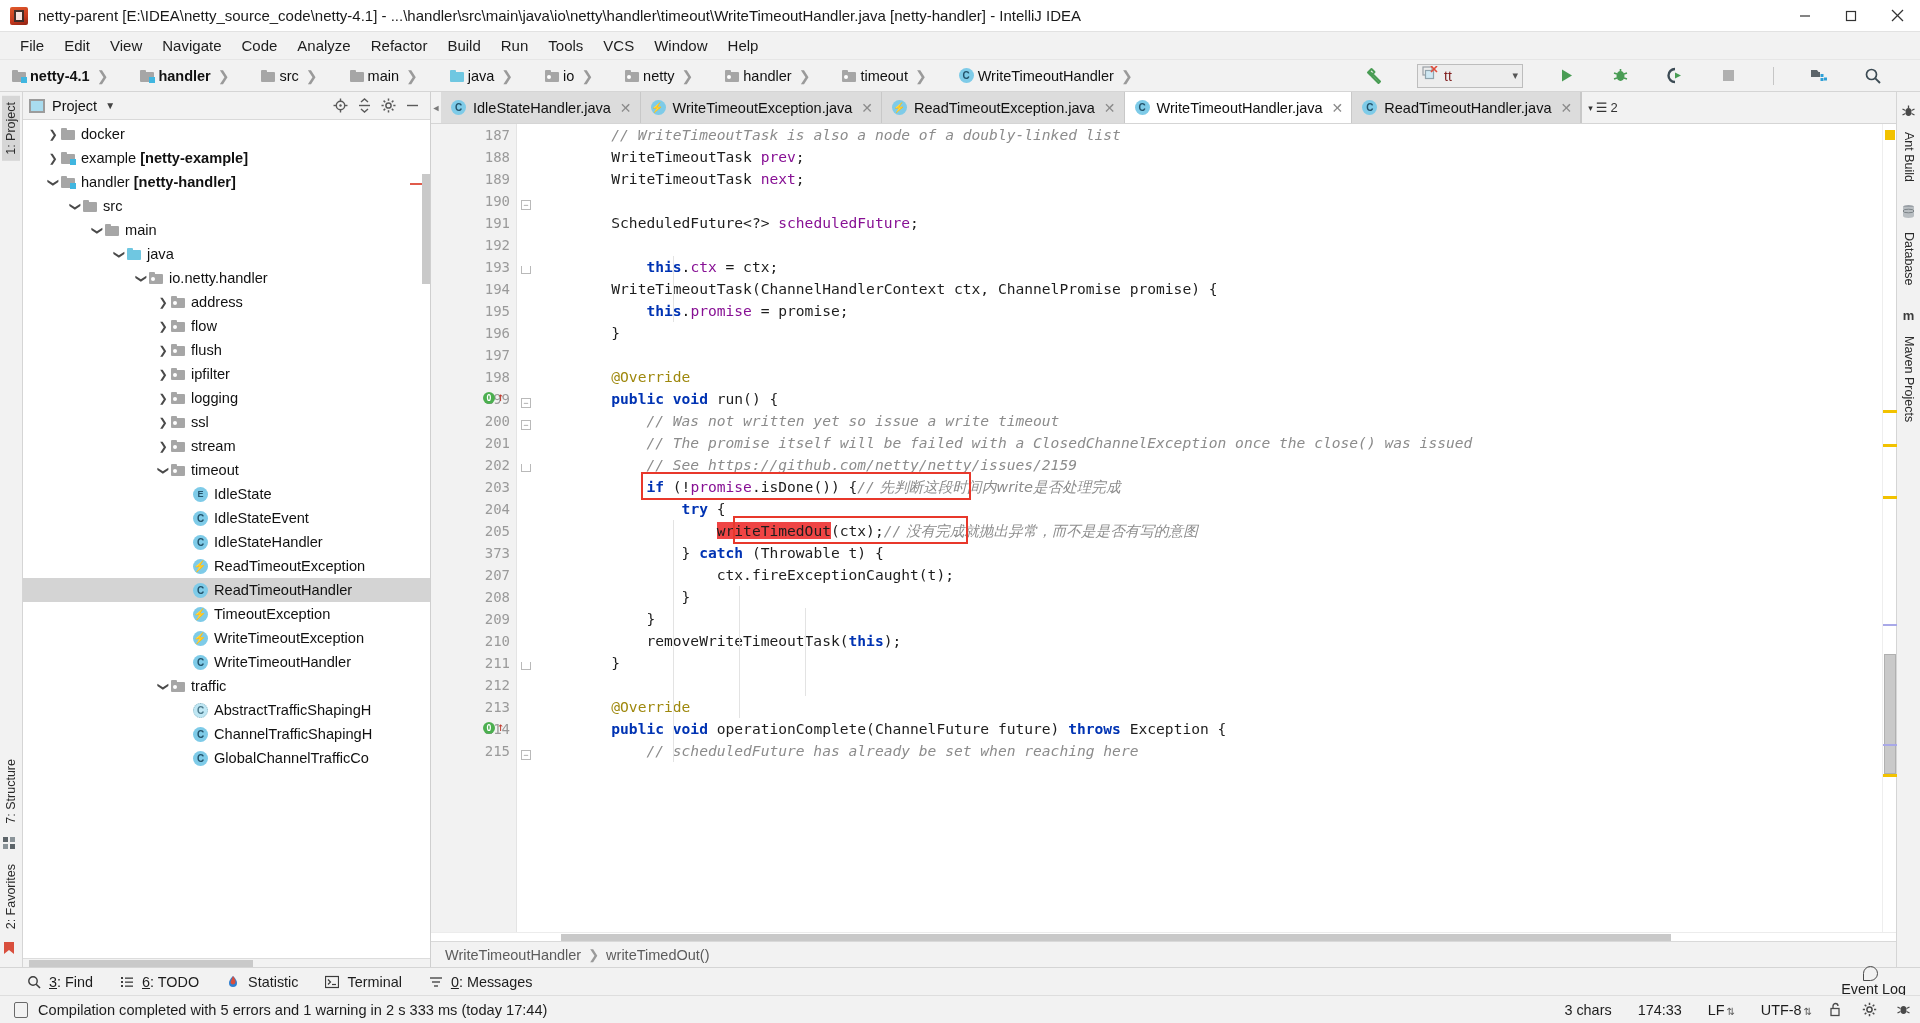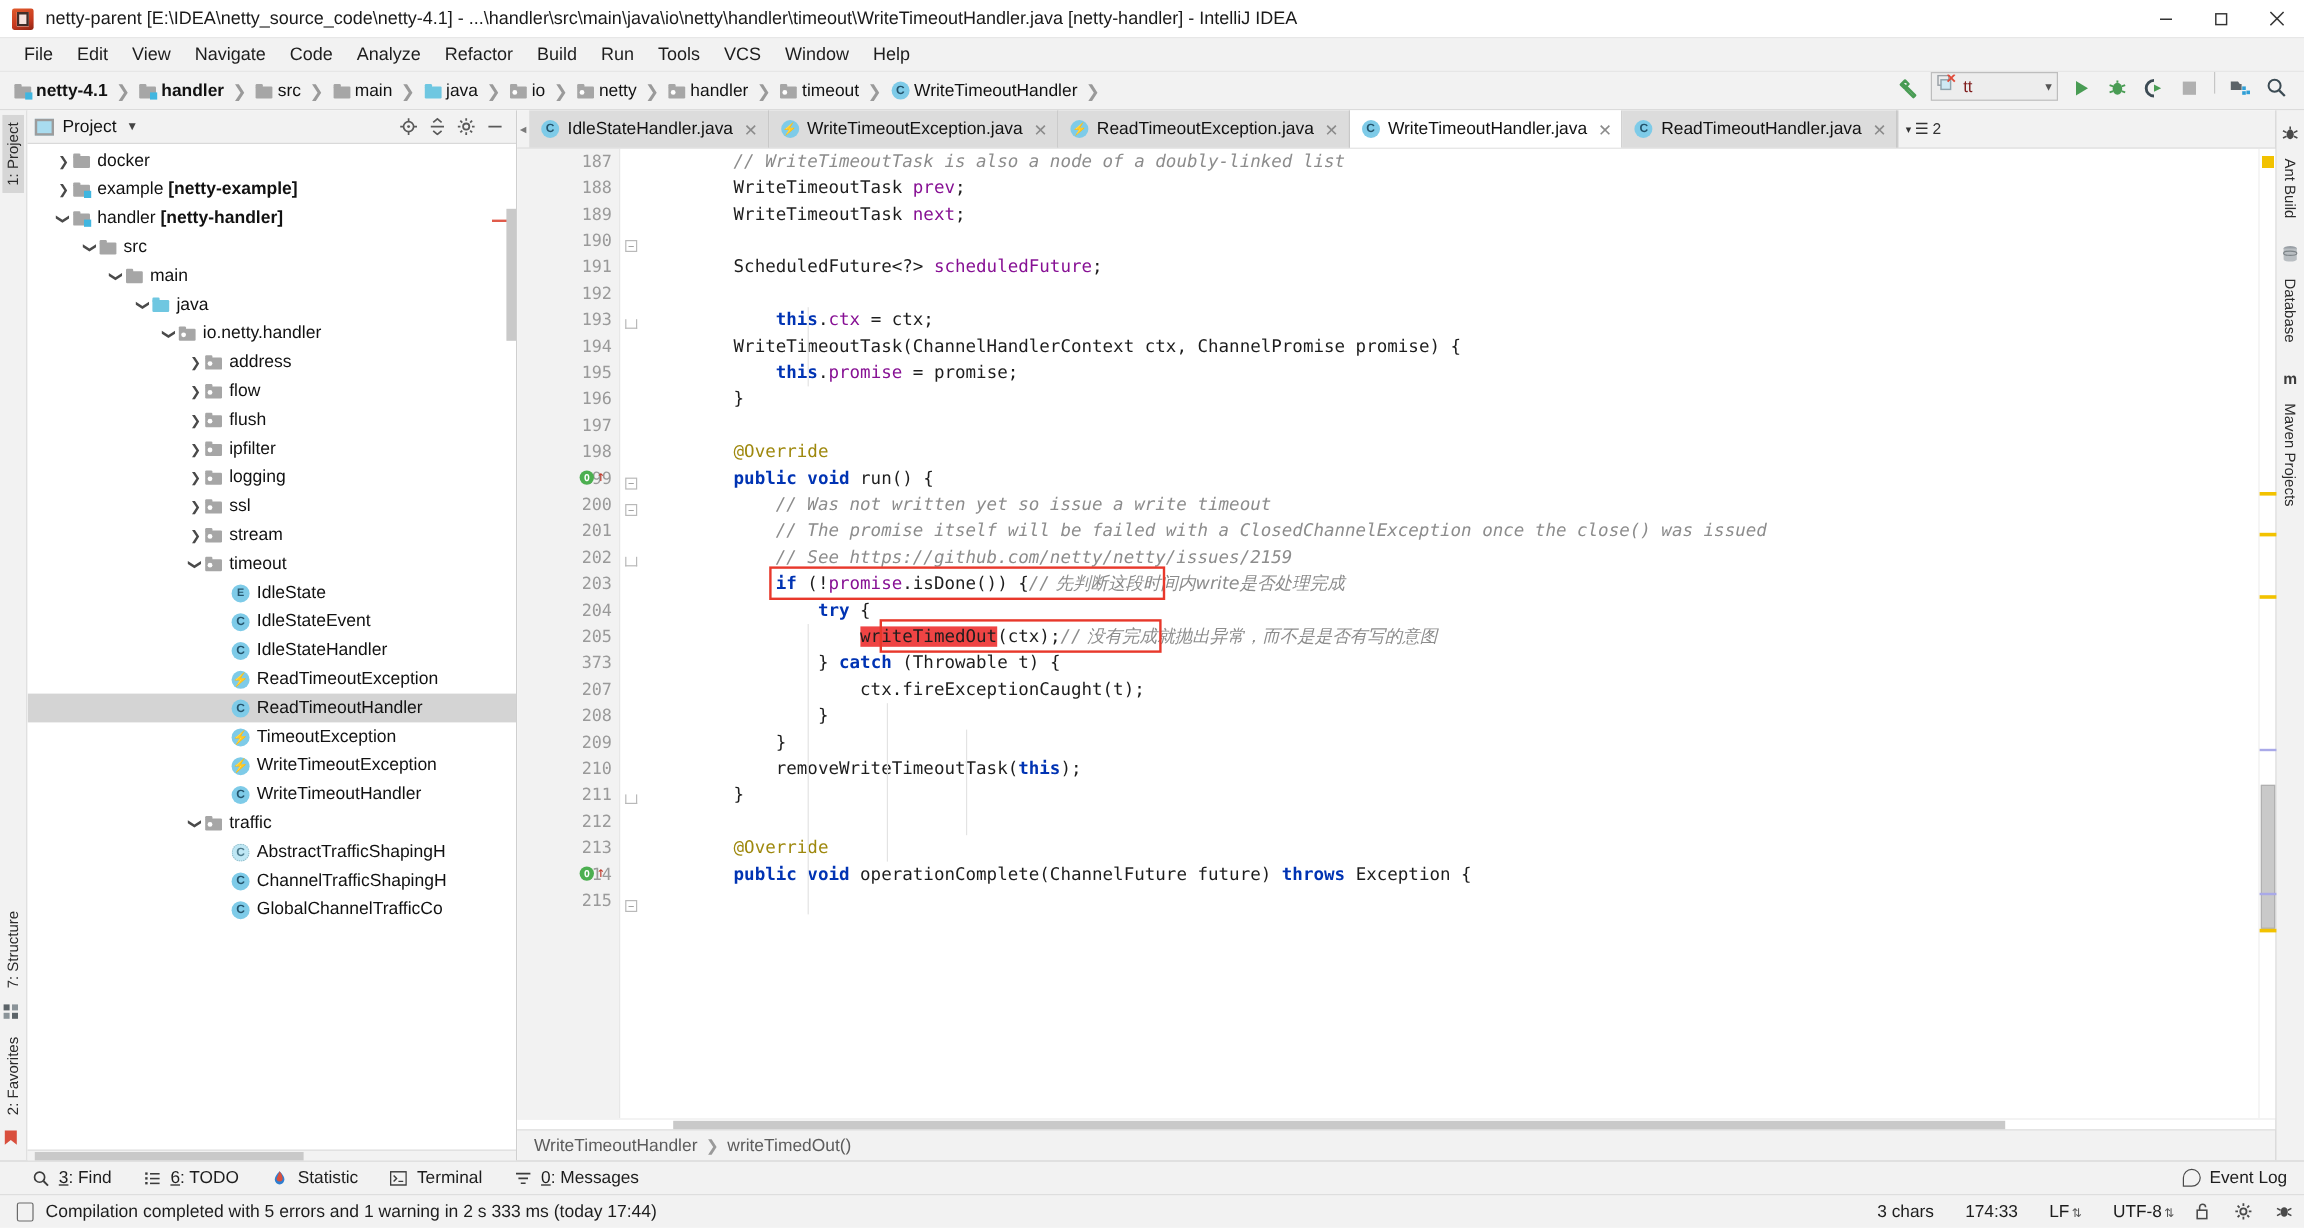--- a/index.html
+++ b/index.html
@@ -38,22 +38,22 @@
   .menubar {
     height: 28px; background: #f2f2f2; display: flex; align-items: center;
     padding-left: 10px; flex: none; border-bottom: 1px solid #e6e6e6;
   }
   .menubar .mi {
     padding: 2px 10px; font-size: 15px; color: #1d1d1d; line-height: 20px; white-space: nowrap;
   }
 
   
   .navbar {
-    height: 32px; background: #f2f2f2; display: flex; flex: none;
-    border-bottom: 1px solid #d5d5d5; padding-left: 8px;
+    height: 32px; background: #f2f2f2; display: flex; align-items: center; flex: none;
+    border-bottom: 1px solid #d5d5d5; padding-left: 8px; gap: 24px;
   }
   .crumb { display: flex; align-items: center; height: 100%; padding: 0 2px 0 4px; white-space: nowrap; }
   .crumb .ctext { font-size: 14.5px; color: #111; margin-left: 4px; }
   .crumb.bold .ctext { font-weight: bold; }
   .crumb .sep { margin: 0 2px 0 7px; color: #9a9a9a; font-size: 14px; }
   .folder-ico { width: 14px; height: 12px; position: relative; flex: none; }
   .folder-ico i {
     position: absolute; left: 0; top: 2px; width: 14px; height: 10px;
     background: #a6a6a6; border-radius: 1px;
   }
@@ -182,21 +182,21 @@
     width: 24px; background:#f2f2f2; border-left:1px solid #d5d5d5; flex:none;
     display:flex; flex-direction:column; align-items:center; padding-top:6px;
   }
   .rstrip .vtab { writing-mode: vertical-rl; transform: none; }
 
   
   .toolwin-bar { height:28px; background:#f2f2f2; border-top:1px solid #d5d5d5; display:flex; align-items:center; padding-left:26px; flex:none;}
   .twb { display:flex; align-items:flex-start; margin-right:26px; font-size:14.4px; color:#1d1d1d; }
   .twb .tw-ic { width:16px; height:16px; margin-right:7px; display:flex; align-items:center; justify-content:center; color:#3c3c3c;}
   .twb u { text-decoration: underline; }
-  .evlog { margin-left:auto; margin-right:14px; display:flex; align-items:center; font-size:14.4px; color:#1d1d1d;}
+  .evlog { margin-left:auto; margin-right:14px; display:flex; align-items:center; font-size:14.4px; color:#1d1d1d;flex-direction:column;}
   .evlog .ev-ic { width:15px; height:15px; border:1.6px solid #4a4a4a; border-radius:50% 50% 50% 0; margin-right:7px; }
 
   .statusline { height:28px; background:#f2f2f2; border-top:1px solid #dedede; display:flex; align-items:center; padding:0 6px 0 14px; flex:none;}
   .statusline .sl-ic { width:14px; height:16px; border:1.6px solid #6a6a6a; border-radius:2px; margin-right:10px; flex:none;}
   .statusline .sl-msg { font-size:14.6px; color:#1d1d1d; }
   .statusline .sp { flex:1 1 auto; }
   .sfield { font-size:14.4px; color:#1d1d1d; margin-left:26px; white-space:nowrap; }
   .sfield .updown { font-size:10px; color:#555; margin-left:2px; }
   .sicon { width:22px; height:22px; display:flex; align-items:center; justify-content:center; margin-left:12px; color:#4a4a4a;}
 </style>
@@ -780,20 +780,21 @@
             <div class="cline">                    <span class="selhl">writeTimedOut</span><span class="tx">(ctx);</span><span class="cm">//</span><span class="cnzh"> 没有完成就抛出异常，而不是是否有写的意图</span></div>
             <div class="cline">                <span class="tx">} </span><span class="k">catch </span><span class="tx">(Throwable t) {</span></div>
             <div class="cline">                    <span class="tx">ctx.fireExceptionCaught(t);</span></div>
             <div class="cline">                <span class="tx">}</span></div>
             <div class="cline">            <span class="tx">}</span></div>
             <div class="cline">            <span class="tx">removeWriteTimeoutTask(</span><span class="k">this</span><span class="tx">);</span></div>
             <div class="cline">        <span class="tx">}</span></div>
             <div class="cline">&nbsp;</div>
             <div class="cline">        <span class="an">@Override</span></div>
             <div class="cline">        <span class="k">public void </span><span class="tx">operationComplete(ChannelFuture future) </span><span class="k">throws </span><span class="tx">Exception {</span></div>
+            <div class="cline">            <span class="cm">// scheduledFuture has already be set when reaching here</span></div>
           </div>
         <div class="anstripe">
           <div class="an-top"></div>
           <div class="mk" style="top:286px;height:3px;background:#f2c200"></div>
           <div class="mk" style="top:320px;height:3px;background:#f2c200"></div>
           <div class="mk" style="top:372px;height:3px;background:#f2c200"></div>
           <div class="mk" style="top:500px;height:2px;background:#a9a9e8"></div>
           <div class="an-scrollthumb" style="top:530px;height:120px"></div>
           <div class="mk" style="top:620px;height:2px;background:#a9a9e8"></div>
           <div class="mk" style="top:650px;height:3px;background:#f2c200"></div>

